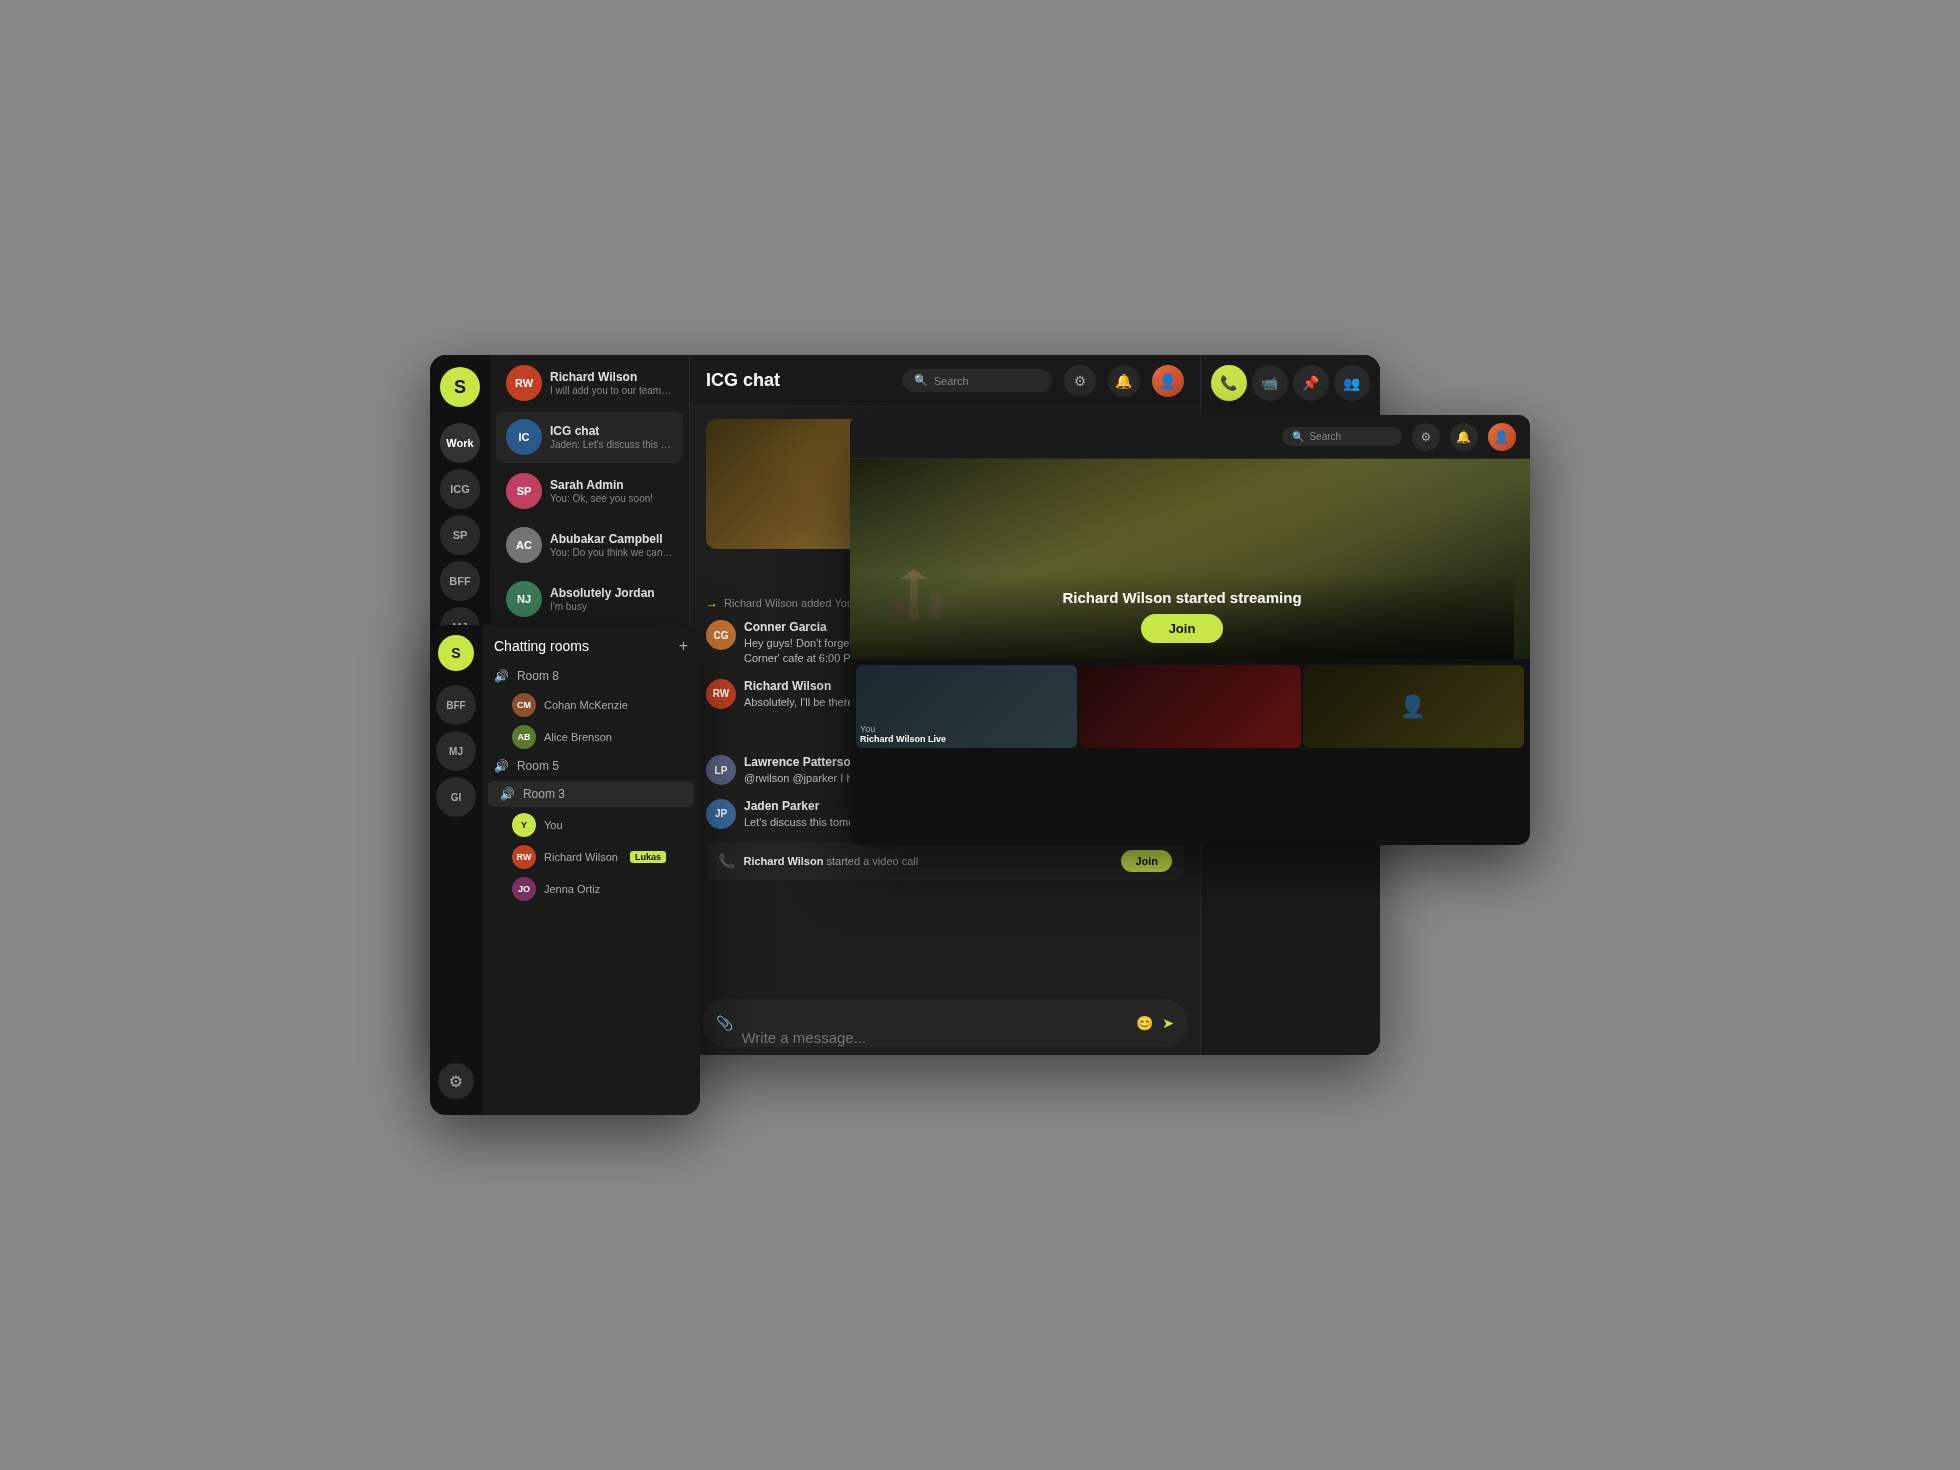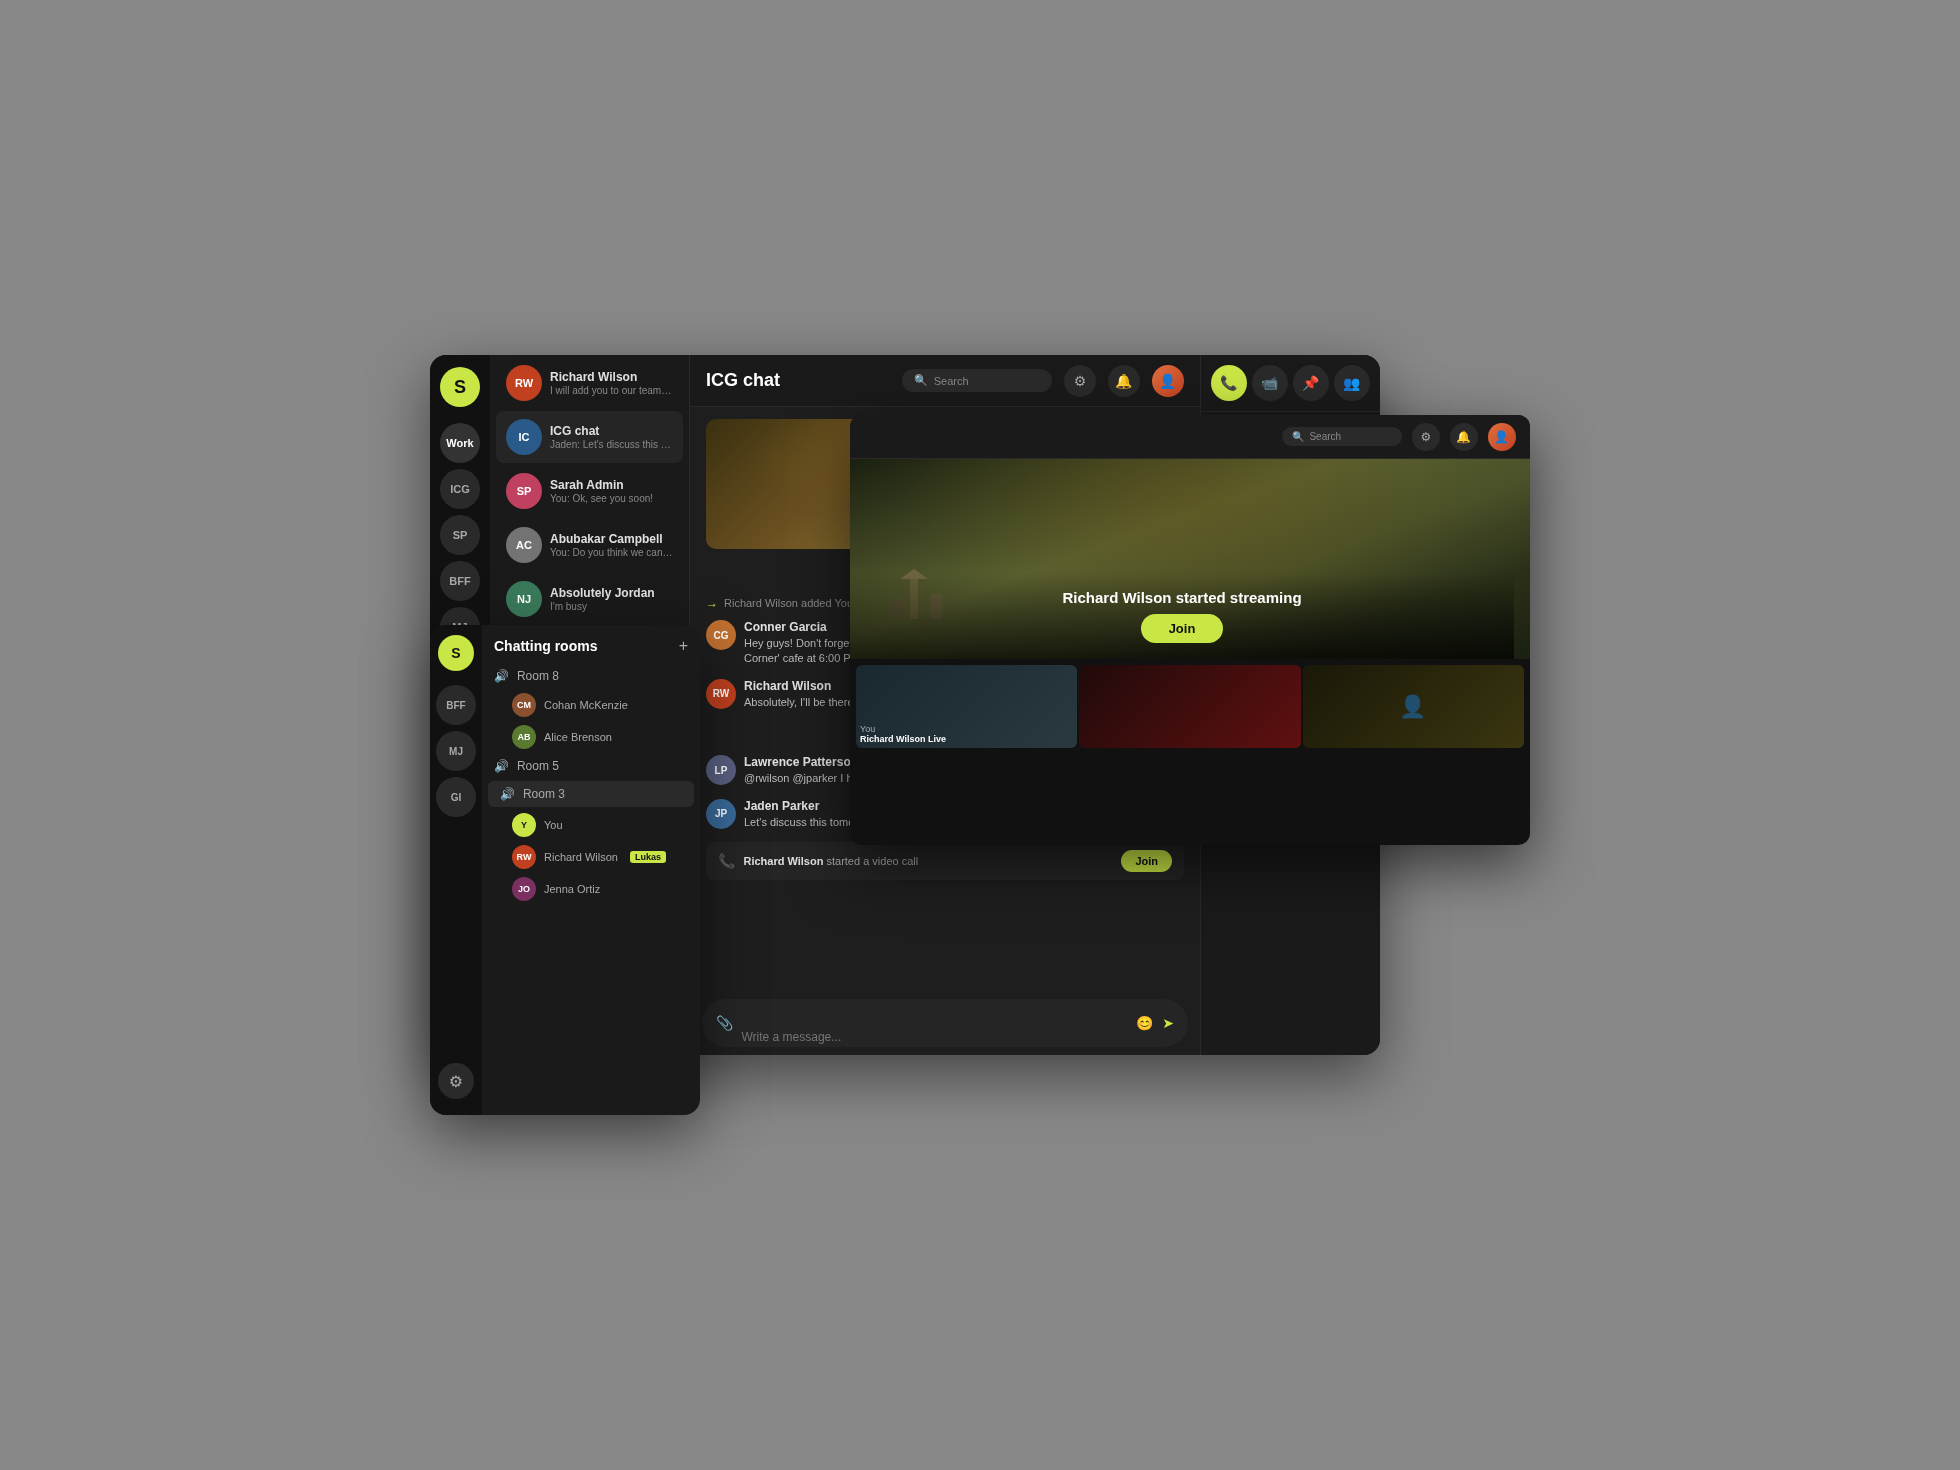--- a/index.html
+++ b/index.html
@@ -250,21 +250,21 @@
       align-items: center;
       padding: 0 14px;
       gap: 8px;
     }
     .input-icon { color: #666; font-size: 14px; cursor: pointer; }
     .msg-input {
       flex: 1;
       background: transparent;
       border: none;
       outline: none;
-      font-size: 12px;
+      font-size: 15px;
       color: #8b5cf6;
       margin-top: 28px;
     }
     .send-icon { color: #c8e645; font-size: 14px; cursor: pointer; }
 
     
     .right-panel {
       width: 180px;
       background: #1a1a1a;
       border-left: 1px solid #2a2a2a;
@@ -364,21 +364,21 @@
       flex: 1;
       display: flex;
       flex-direction: column;
     }
     .rooms-header {
       display: flex;
       align-items: center;
       justify-content: space-between;
       padding: 12px 12px 8px;
     }
-    .rooms-title { font-size: 14px; font-weight: 700; color: #fff; }
+    .rooms-title { font-size: 14px; font-weight: 400; color: #fff; }
     .rooms-add { color: #aaa; font-size: 16px; cursor: pointer; }
     .room-item {
       display: flex;
       align-items: center;
       gap: 8px;
       padding: 6px 12px;
       cursor: pointer;
     }
     .room-sound-icon { color: #888; font-size: 12px; }
     .room-label { font-size: 12px; color: #aaa; }

